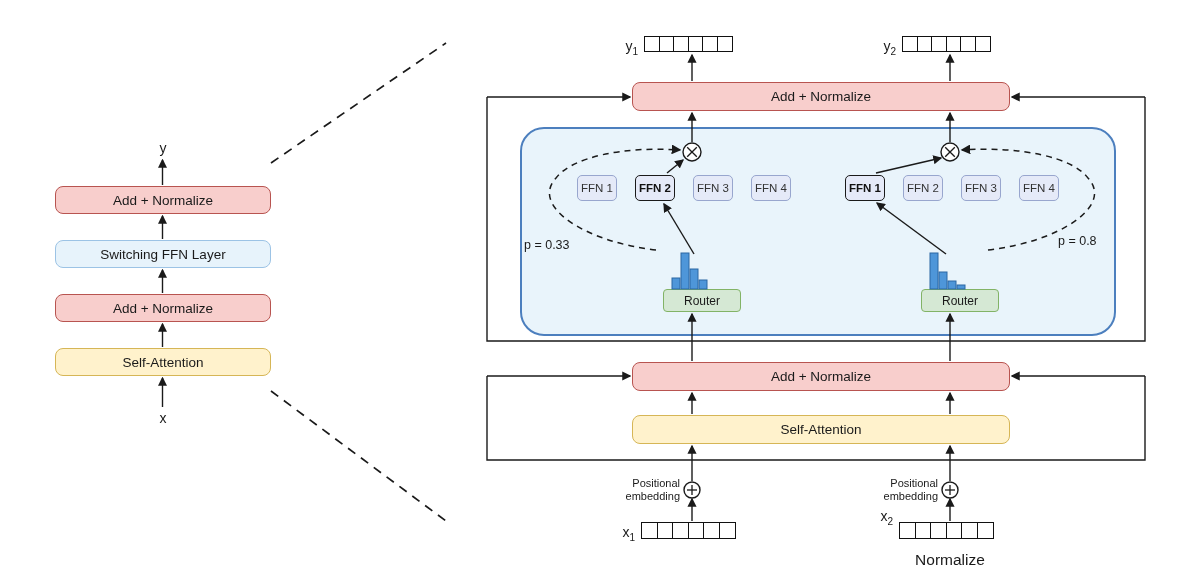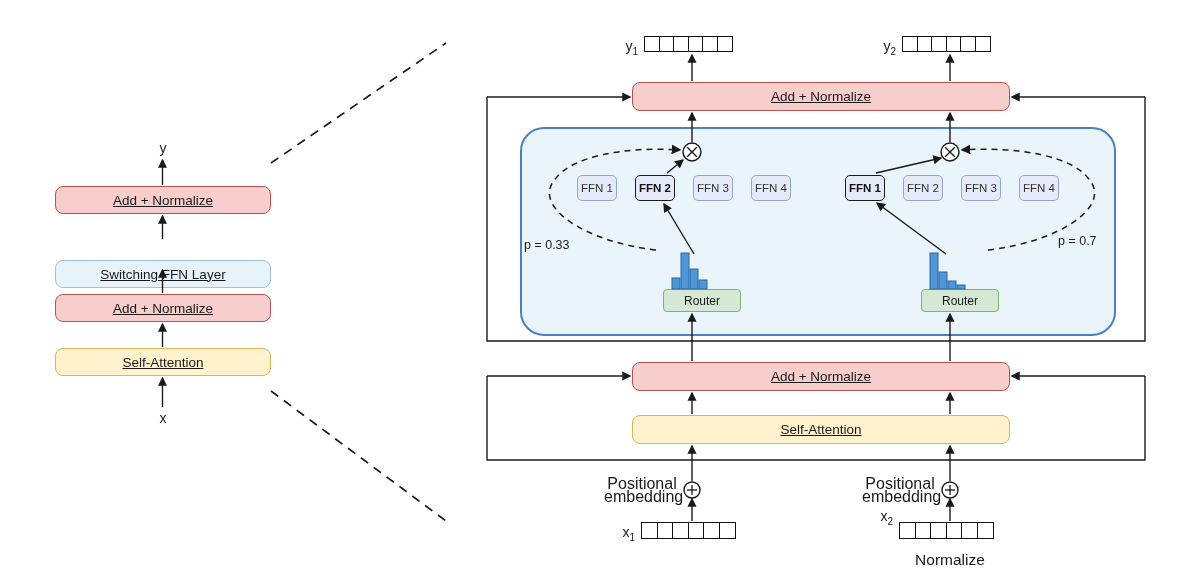--- a/index.html
+++ b/index.html
@@ -1,40 +1,40 @@
 <!DOCTYPE html>
 <html style="--add-norm-fill: #F8CECC; --add-norm-stroke: #B85450; --attention-fill: #FFF2CC; --attention-stroke: #D6B656; --switch-fill: #E7F3FB; --switch-stroke: #9CC3E5; --container-fill: #E9F4FB; --container-stroke: #4C7FBE; --ffn-fill: #E5EAF8; --ffn-stroke: #98A6CE; --ffn-selected-stroke: #1A1A1A; --router-fill: #D5E8D4; --router-stroke: #82B366; --hist-fill: #4E96D9; --hist-stroke: #2B66A3; --line: #1A1A1A;"><head>
 <meta charset="utf-8">
 <style>
   html,body{margin:0;padding:0;background:#fff;}
   .canvas{position:relative;width:1190px;height:584px;background:#fff;
           font-family:"Liberation Sans","DejaVu Sans",sans-serif;color:#1a1a1a;overflow:hidden;}
   .box{position:absolute;display:flex;align-items:center;justify-content:center;
-       border-radius:8px;font-size:13.5px;box-sizing:border-box;text-decoration:underline;}
+       border-radius:8px;font-size:13.5px;box-sizing:border-box;}
   .norm{background:var(--add-norm-fill,#F8CECC);border:1.5px solid var(--add-norm-stroke,#B85450);}
   .attn{background:var(--attention-fill,#FFF2CC);border:1.5px solid var(--attention-stroke,#D6B656);}
-  .switch{background:var(--switch-fill,#E7F3FB);border:1.5px solid var(--switch-stroke,#9CC3E5);margin-top:20px;}
+  .switch{background:var(--switch-fill,#E7F3FB);border:1.5px solid var(--switch-stroke,#9CC3E5);}
   .container-blue{position:absolute;left:520px;top:127px;width:596px;height:209px;
        background:var(--container-fill,#E9F4FB);border:2.5px solid var(--container-stroke,#4C7FBE);
        border-radius:24px;box-sizing:border-box;}
   .ffn{position:absolute;width:40px;height:26px;display:flex;align-items:center;justify-content:center;
        font-size:11.5px;border-radius:5px;background:var(--ffn-fill,#E5EAF8);
        border:1.3px solid var(--ffn-stroke,#98A6CE);box-sizing:border-box;color:#333;}
   .ffn.selected{border:1.8px solid var(--ffn-selected-stroke,#1A1A1A);font-weight:bold;color:#111;}
   .router{position:absolute;width:78px;height:23px;display:flex;align-items:center;justify-content:center;
        font-size:12px;border-radius:4px;background:var(--router-fill,#D5E8D4);
        border:1.4px solid var(--router-stroke,#82B366);box-sizing:border-box;}
   .cells{position:absolute;display:flex;}
   .cell{width:16px;height:16px;background:#fff;border:1.5px solid #111;margin-left:-1.5px;box-sizing:border-box;}
   .cell:first-child{margin-left:0;}
   .cells.wide .cell{width:17px;height:17px;}
   .iolabel{position:absolute;font-size:14px;}
   .iolabel sub{font-size:10px;}
   .plabel{position:absolute;font-size:12.5px;}
-  .poslabel{position:absolute;font-size:16px;line-height:13px;text-align:center;}
+  .poslabel{position:absolute;font-size:11px;line-height:13px;text-align:right;}
   .word{position:absolute;font-size:15.5px;text-align:center;}
   .stacklabel{position:absolute;font-size:14px;text-align:center;}
   svg.overlay{position:absolute;left:0;top:0;pointer-events:none;}
   .ln{stroke:var(--line,#1A1A1A);stroke-width:1.4;fill:none;}
   .dashz{stroke:var(--line,#1A1A1A);stroke-width:1.7;fill:none;stroke-dasharray:9 7;}
   .dashg{stroke:var(--line,#1A1A1A);stroke-width:1.5;fill:none;stroke-dasharray:6 5;}
   .sym{stroke:var(--line,#1A1A1A);stroke-width:1.4;fill:#fff;}
   .symln{stroke:var(--line,#1A1A1A);stroke-width:1.3;}
   .hist-bar{fill:var(--hist-fill,#4E96D9);stroke:var(--hist-stroke,#2B66A3);stroke-width:1;}
   .ah{fill:var(--line,#1A1A1A);}
@@ -98,21 +98,21 @@
       <span class="cell"></span>
       <span class="cell"></span>
       <span class="cell"></span>
     </div>
 
   <div class="ffn selected" style="left:845px;top:175px">FFN 1</div>
   <div class="ffn" style="left:903px;top:175px">FFN 2</div>
   <div class="ffn" style="left:961px;top:175px">FFN 3</div>
   <div class="ffn" style="left:1019px;top:175px">FFN 4</div>
 
-  <div class="plabel" style="left:1058px;top:234px;width:56px">p = 0.7</div>
+  <div class="plabel" style="left:1058px;top:234px;width:56px">p = 0.8</div>
   <div class="router" style="left:921px;top:289px">Router</div>
 
   <div class="poslabel" style="left:862px;top:477px;width:76px">
     <div>Positional</div>
     <div>embedding</div>
   </div>
   <div class="iolabel" style="left:855px;top:508px;width:38px;text-align:right"><span>x</span><sub>2</sub></div>
   <div class="cells wide" style="left:899px;top:522px">
       <span class="cell"></span>
       <span class="cell"></span>

